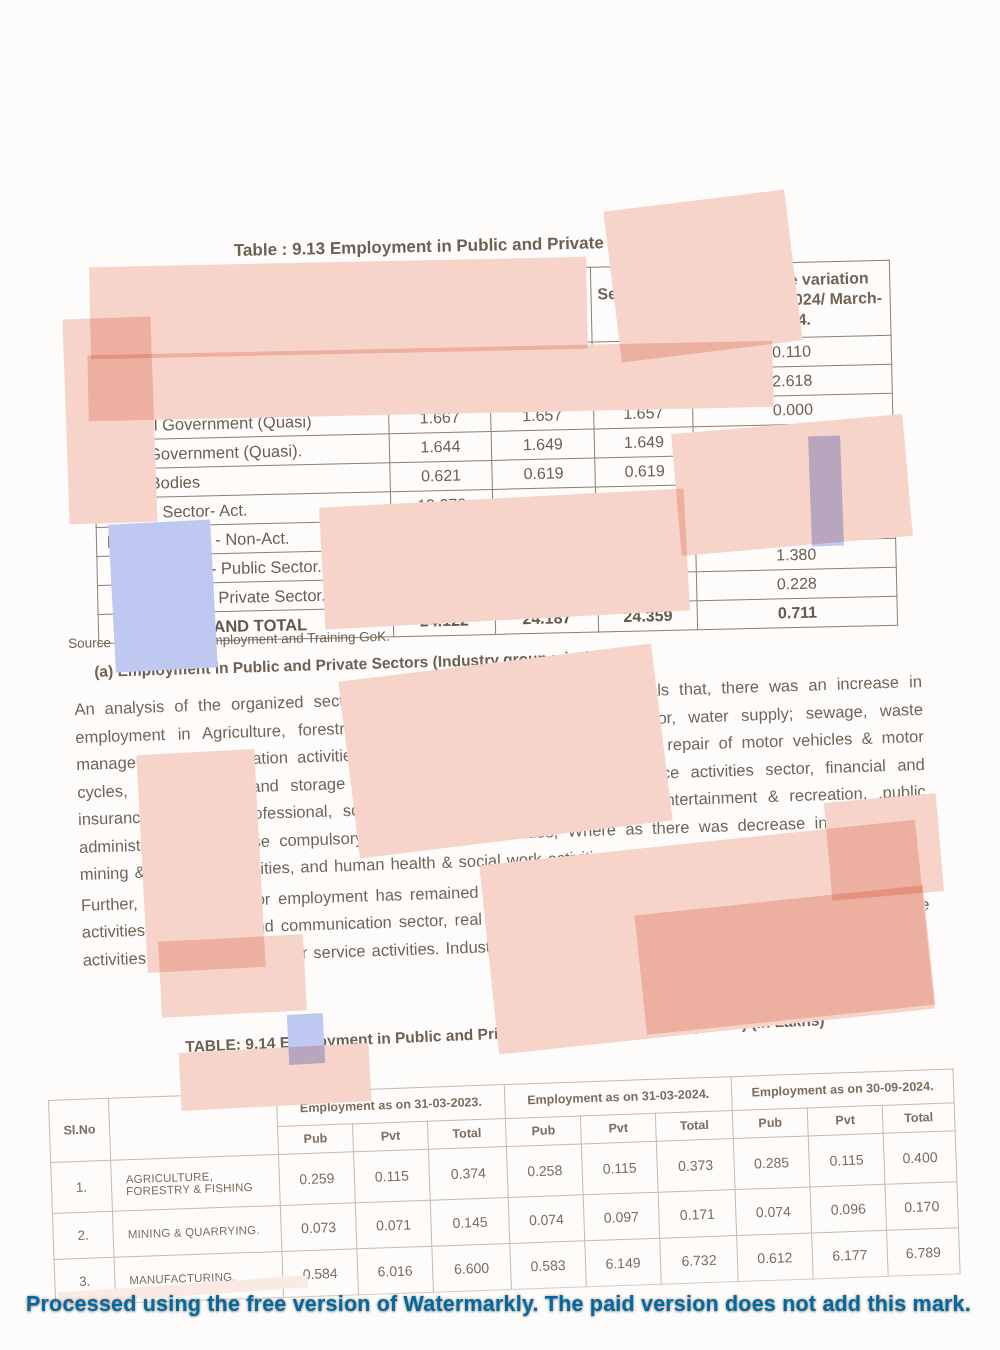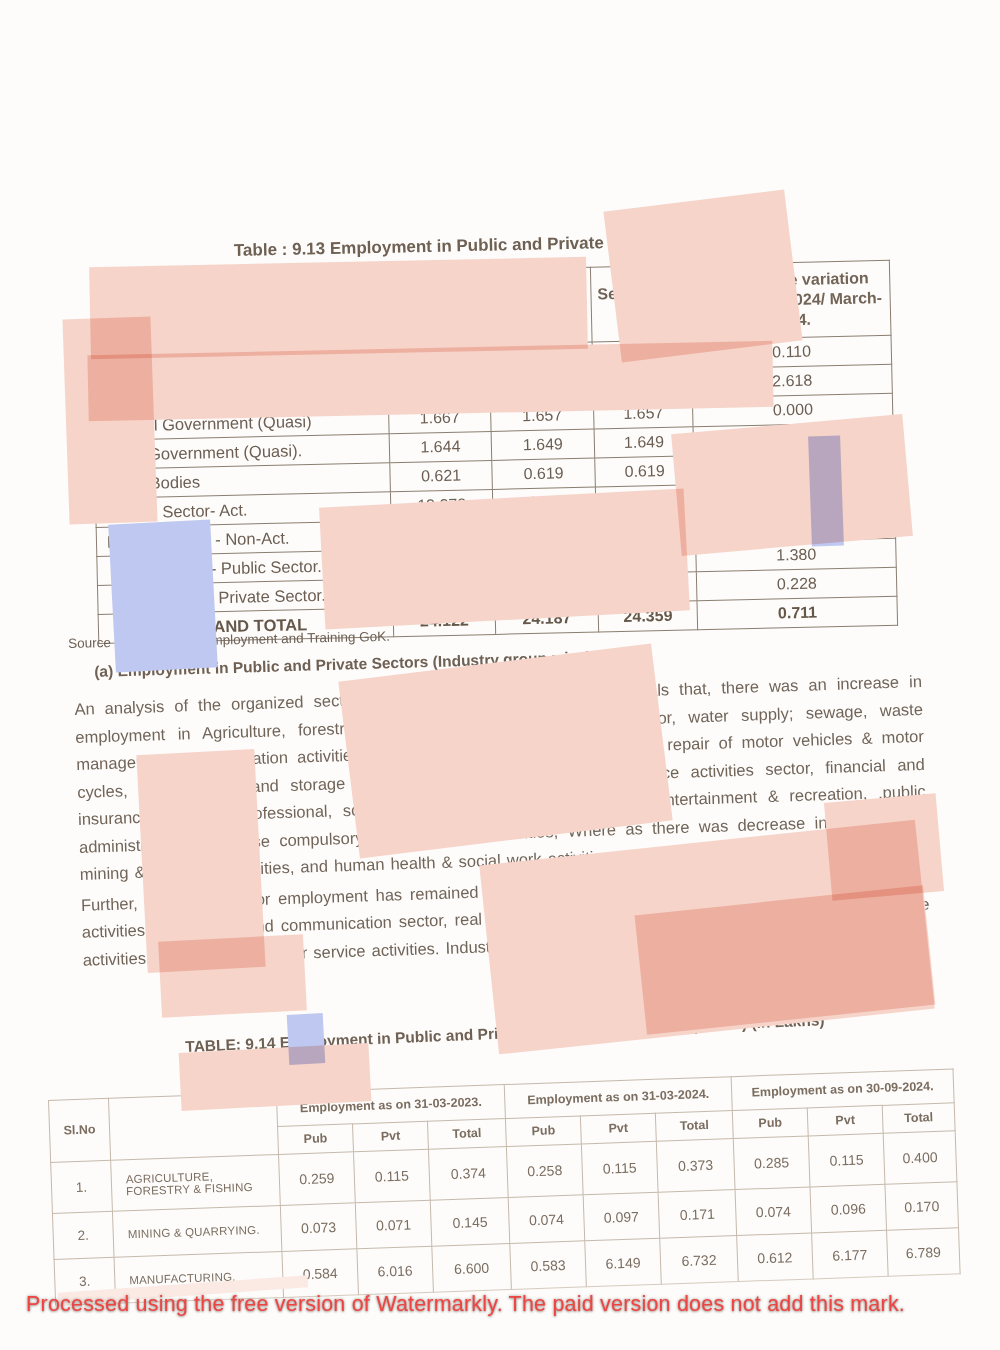--- a/index.html
+++ b/index.html
@@ -85,21 +85,21 @@
 
   
   .wm-layer{position:absolute;inset:0;z-index:2;pointer-events:none;}
   .wm{position:absolute;mix-blend-mode:multiply;background:#f6d4ca;}
   .wm.blue{background:#bfc8f0;}
   .wm.faint{background:#fbe9e4;}
 
   
   .wm-text{
     position:absolute;left:26px;top:1292px;width:965px;z-index:3;
-    font-size:21.5px;font-weight:400;color:#ef4444;letter-spacing:.2px;
+    font-size:21.5px;font-weight:700;color:#0369a1;letter-spacing:.2px;
     text-shadow:0 0 3px rgba(150,140,133,.95), 0 1px 2px rgba(140,130,124,.55);
     white-space:nowrap;
   }
 </style>
 </head>
 <body>
 
 <div class="page">
   <div class="content">
 

